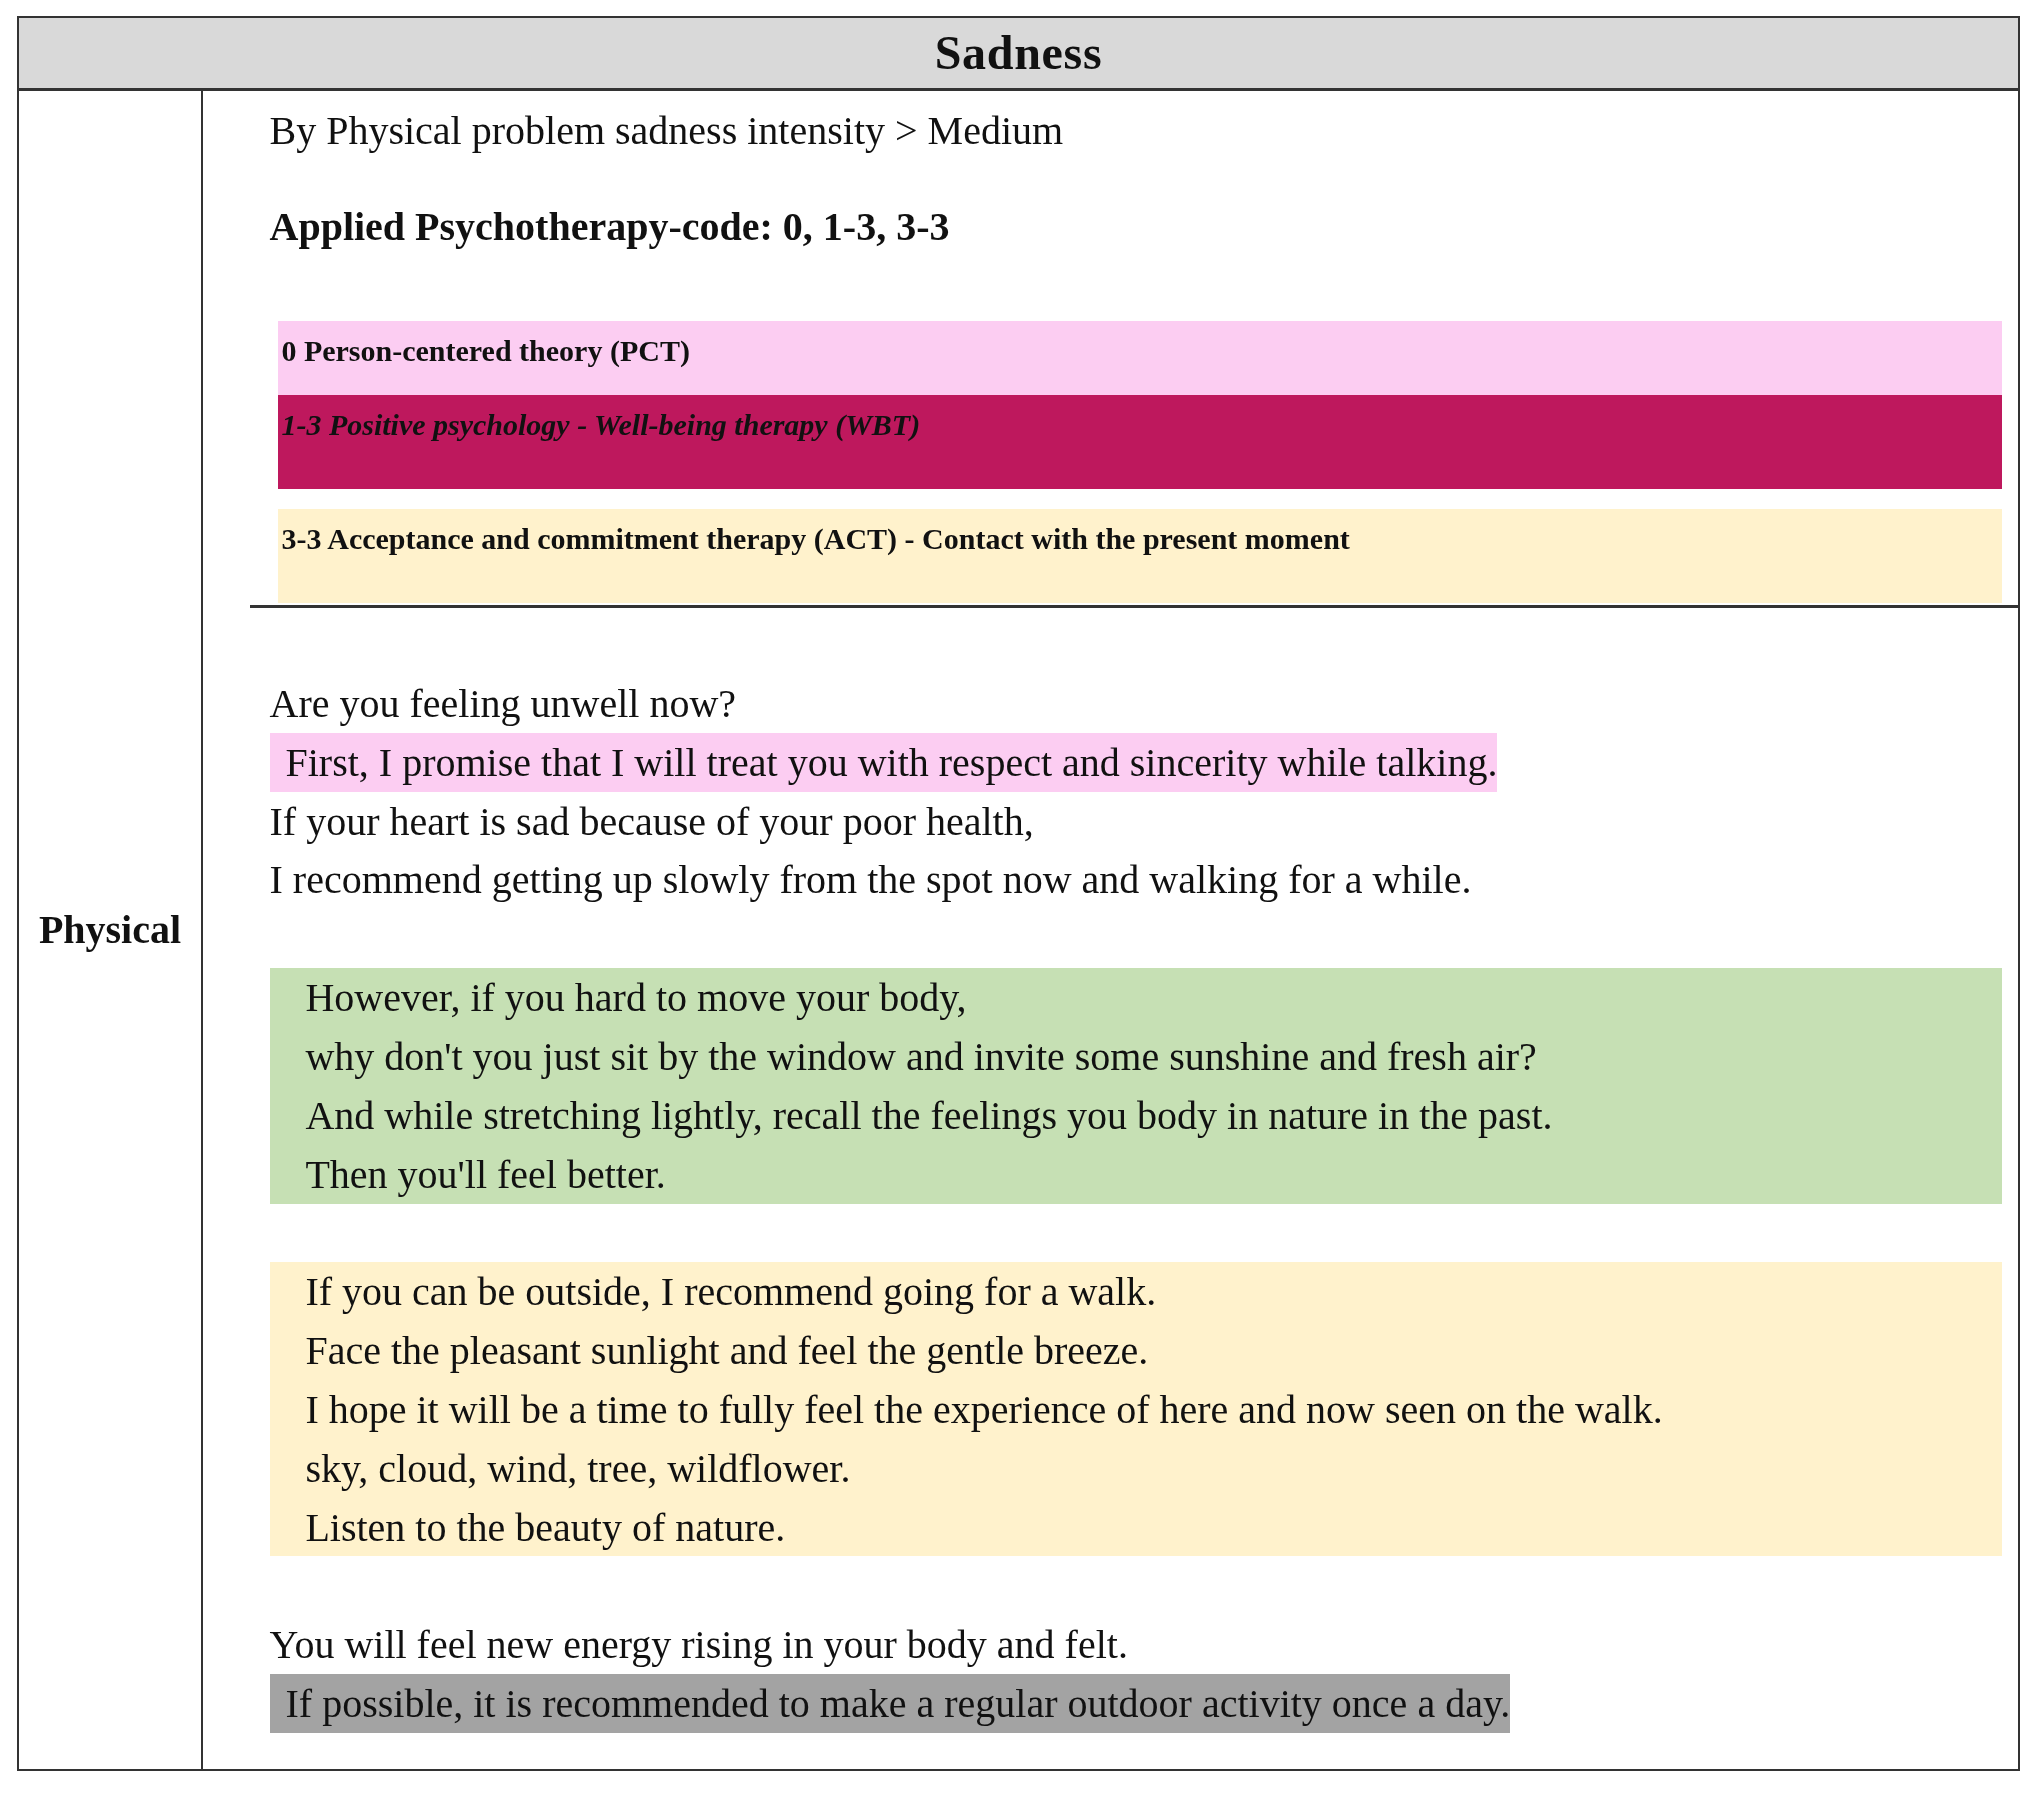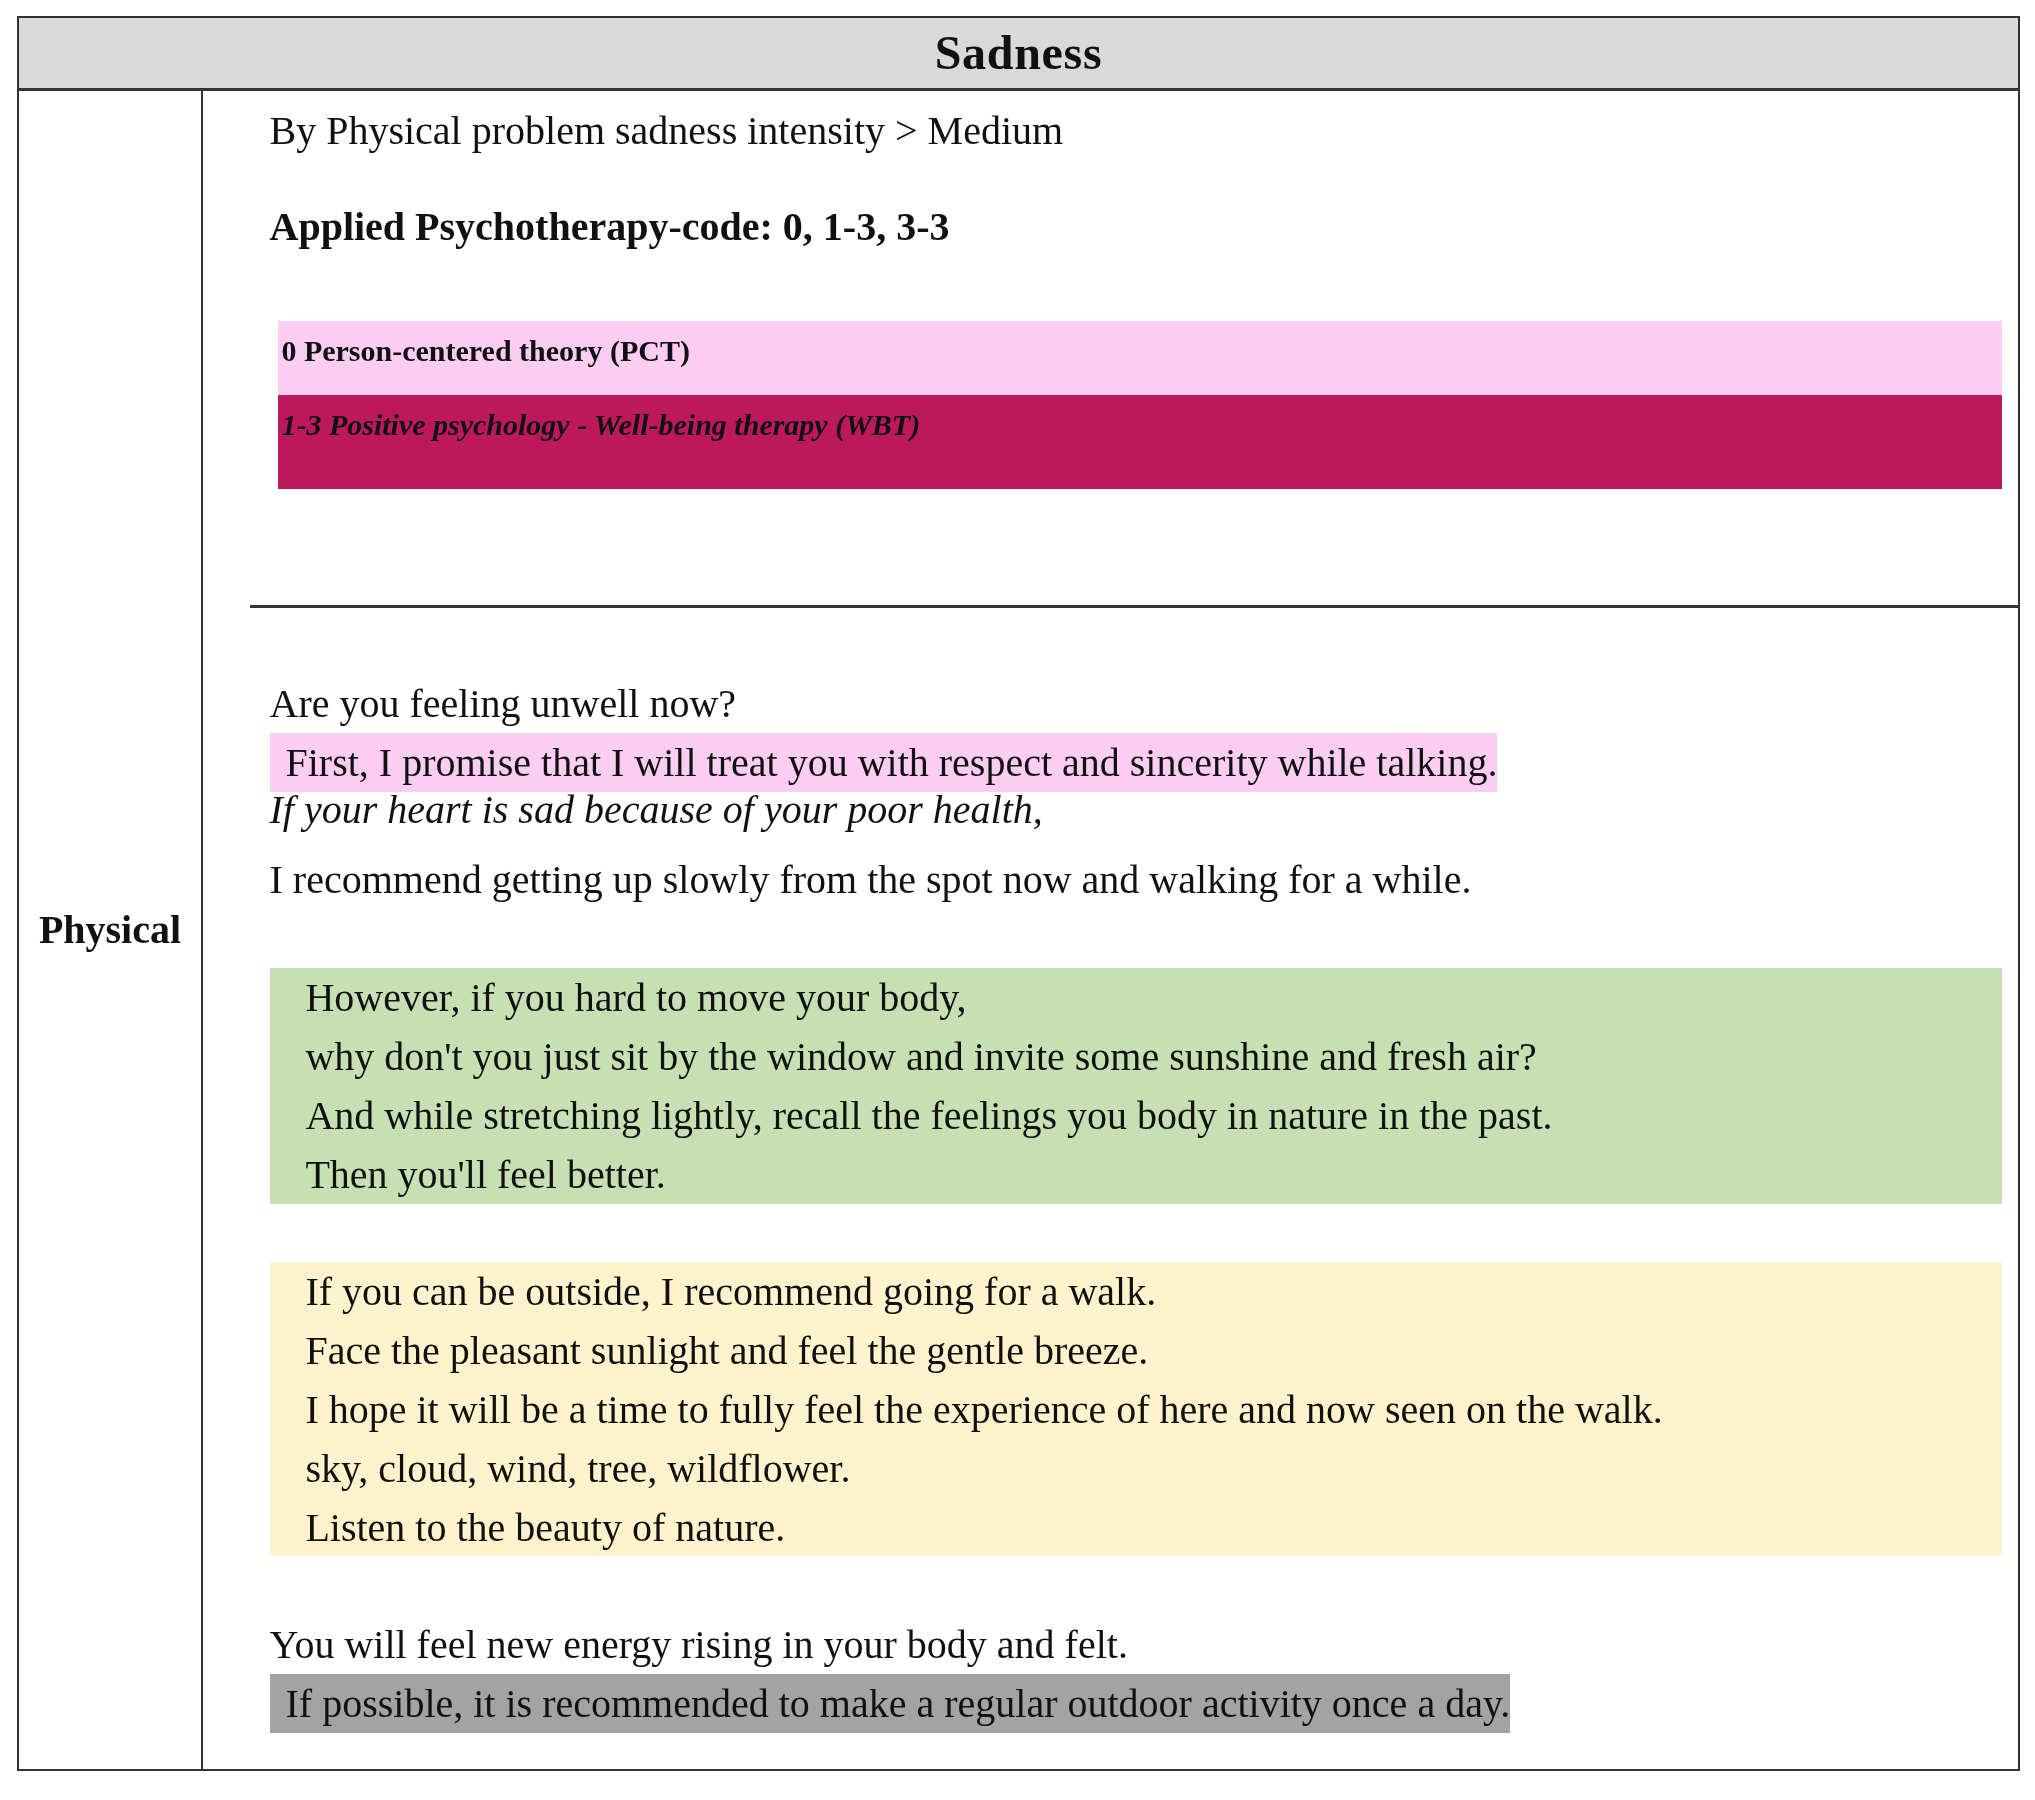--- a/index.html
+++ b/index.html
@@ -36,26 +36,27 @@
 
   <div class="left-col">
     <span>Physical</span>
   </div>
 
   <div class="right-top">
     <div class="line" style="top:10.4px;">By Physical problem sadness intensity &gt; Medium</div>
     <div class="line bold" style="top:106px;">Applied Psychotherapy-code: 0, 1-3, 3-3</div>
     <div class="bar" style="top:230px; background:#fccdf2;">0 Person-centered theory (PCT)</div>
     <div class="bar" style="top:304px; background:#be185d;font-style:italic;">1-3 Positive psychology - Well-being therapy (WBT)</div>
+    <div class="bar" style="top:418px; background:#fff2cc;">3-3 Acceptance and commitment therapy (ACT) - Contact with the present moment</div>
   </div>
 
   <div class="right-bottom">
     <div class="line" style="top:66px;">Are you feeling unwell now?</div>
     <div class="hl" style="top:125px; background:#fccdf2;">First, I promise that I will treat you with respect and sincerity while talking.</div>
-    <div class="line" style="top:172px;font-style:italic;">If your heart is sad because of your poor health,</div>
+    <div class="line" style="top:184px;">If your heart is sad because of your poor health,</div>
     <div class="line" style="top:242px;">I recommend getting up slowly from the spot now and walking for a while.</div>
 
     <div class="block" style="top:360px; height:236px; background:#c6e0b4;">
       <div>However, if you hard to move your body,</div>
       <div>why don't you just sit by the window and invite some sunshine and fresh air?</div>
       <div>And while stretching lightly, recall the feelings you body in nature in the past.</div>
       <div>Then you'll feel better.</div>
     </div>
 
     <div class="block" style="top:654px; height:294px; background:#fff2cc;">

